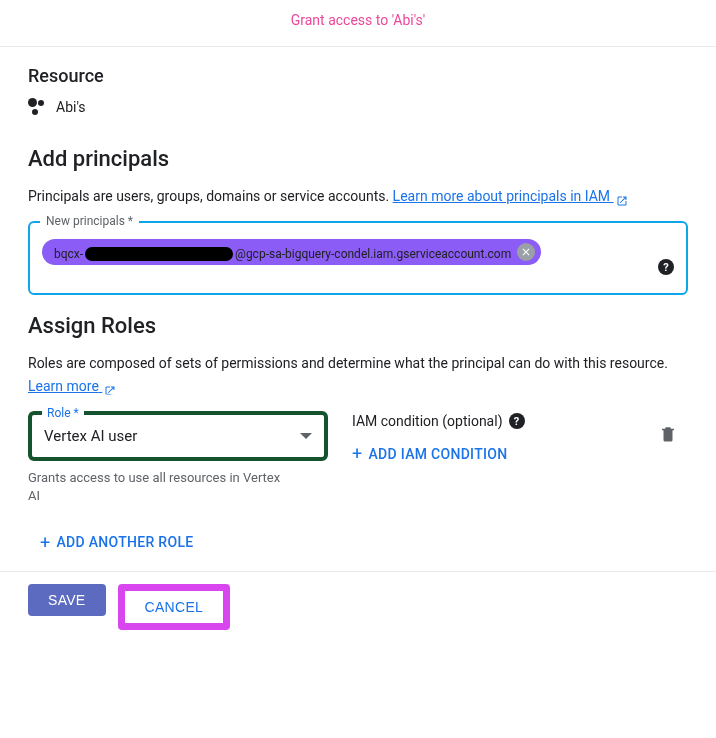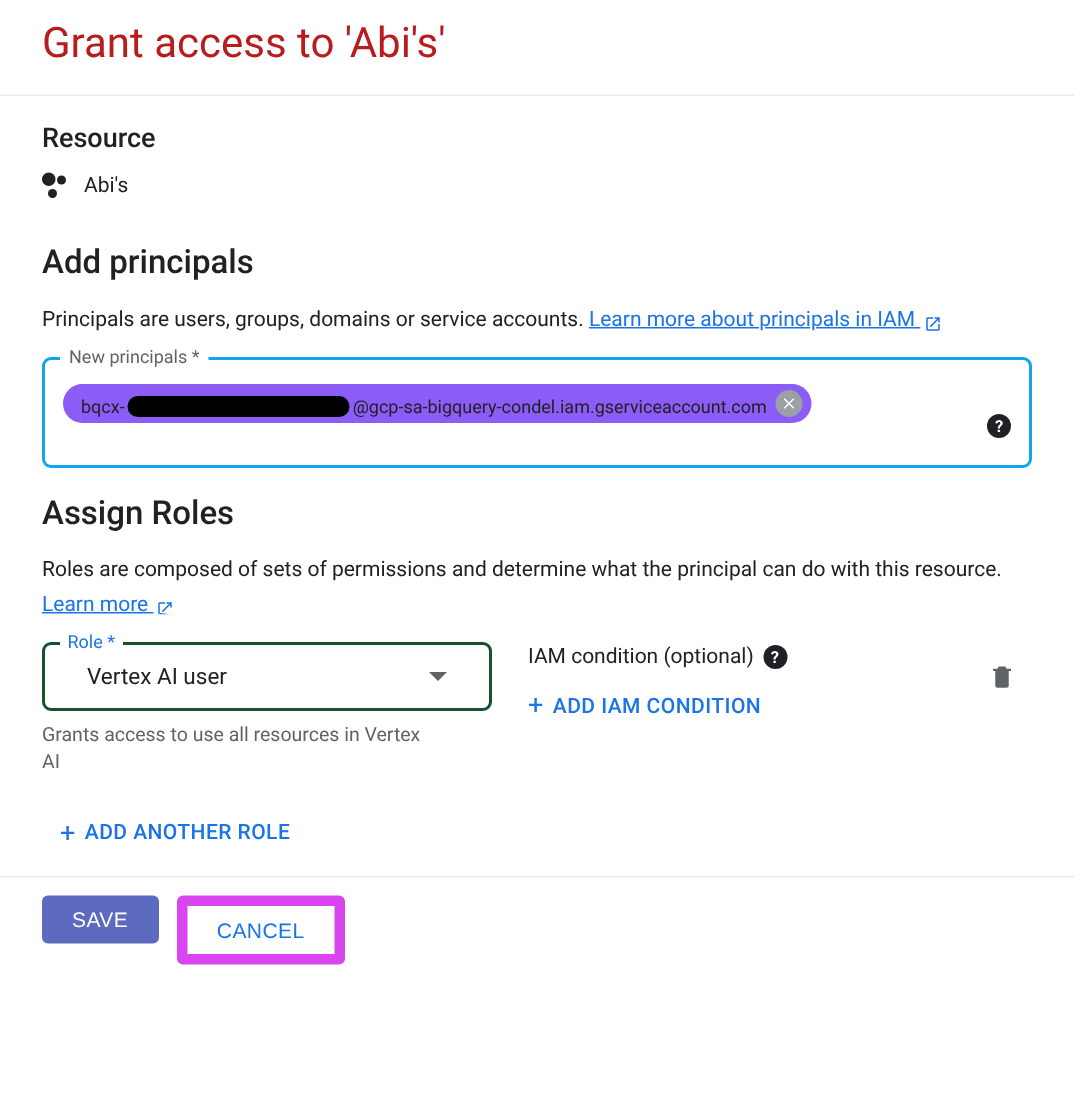--- a/index.html
+++ b/index.html
@@ -15,23 +15,24 @@
       background: #fff;
     }
     .container {
       padding: 0;
     }
     .header {
       padding: 12px 28px 18px;
       border-bottom: 1px solid #e8eaed;
     }
     .header-title {
-      font-size: 28px;
+      font-size: 14px;
       font-weight: 400;
-      color: #b91c1c;
+      color: #ec4899;
+      text-align: center;
     }
     .section {
       padding: 18px 28px 0;
     }
     .section-heading {
       font-size: 18px;
       font-weight: 500;
       color: #202124;
       margin-bottom: 8px;
     }
@@ -182,23 +183,23 @@
     .role-row {
       display: flex;
       align-items: flex-start;
       gap: 24px;
       margin-top: 6px;
     }
     .role-select-wrap {
       flex: 0 0 300px;
     }
     .role-select {
-      border: 2px solid #14532d;
+      border: 4px solid #14532d;
       border-radius: 6px;
-      padding: 12px 28px;
+      padding: 12px 12px;
       position: relative;
       display: flex;
       align-items: center;
       justify-content: space-between;
       cursor: pointer;
     }
     .role-select-label {
       position: absolute;
       top: -9px;
       left: 10px;

